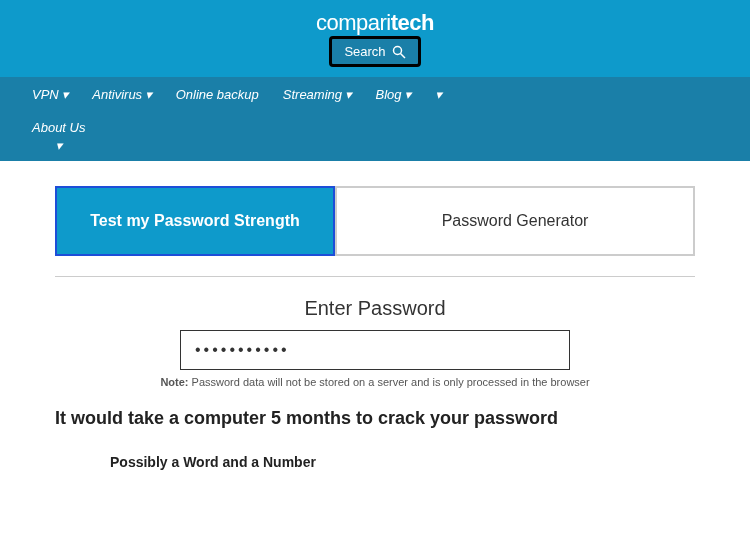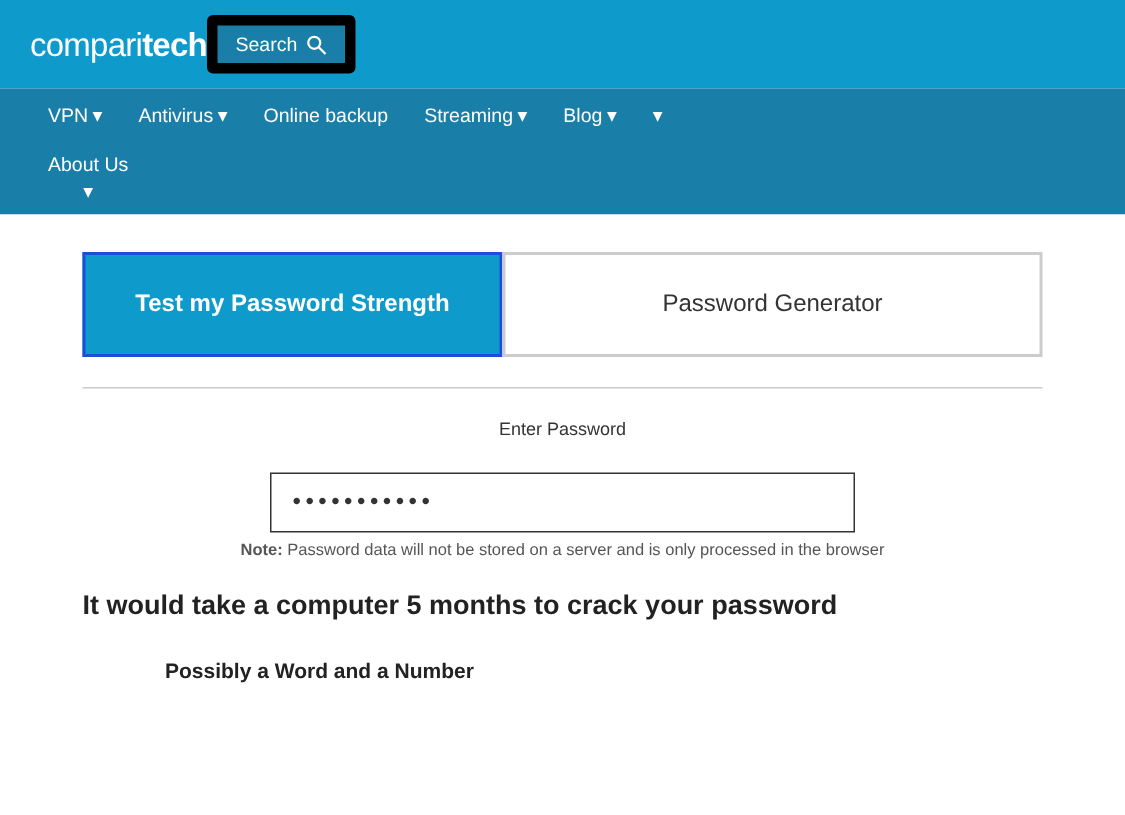--- a/index.html
+++ b/index.html
@@ -5,46 +5,48 @@
     * { margin: 0; padding: 0; box-sizing: border-box; }
     body { font-family: Arial, sans-serif; background: #f5f5f5; width: 750px; min-height: 543px; overflow-x: hidden; }
 
     
     .header {
       background: #0e9acb;
       padding: 10px 20px;
       display: flex;
       align-items: center;
       justify-content: flex-start;
+      flex-direction: column;
     }
     .logo {
       color: white;
       font-size: 22px;
       font-weight: bold;
       letter-spacing: -0.5px;
     }
     .logo span.compari { color: white; font-weight: 300; }
     .logo span.tech { color: white; font-weight: 700; }
     .search-btn {
       background: #1a7fa8;
-      border: 7px solid #000000;
+      border: 3px solid #000000;
       border-radius: 4px;
       color: white;
       padding: 5px 12px;
       font-size: 13px;
       cursor: pointer;
       display: flex;
       align-items: center;
       gap: 6px;
     }
 
     
     .nav-bar {
       background: #1a7fa8;
       padding: 0 20px;
+      font-style: italic;
     }
     .nav-top {
       display: flex;
       align-items: center;
     }
     .nav-top .nav-item {
       color: white;
       font-size: 13px;
       padding: 10px 12px;
       cursor: pointer;
@@ -124,23 +126,23 @@
       margin-top: 20px;
     }
 
     
     .input-section {
       padding: 20px 55px 10px;
       text-align: center;
     }
     .input-section label {
       display: block;
-      font-size: 12px;
+      font-size: 20px;
       color: #333;
-      margin-bottom: 22px;
+      margin-bottom: 10px;
     }
     .password-input {
       width: 390px;
       border: 1px solid #333;
       padding: 10px 14px;
       font-size: 16px;
       letter-spacing: 3px;
       color: #333;
       outline: none;
     }

